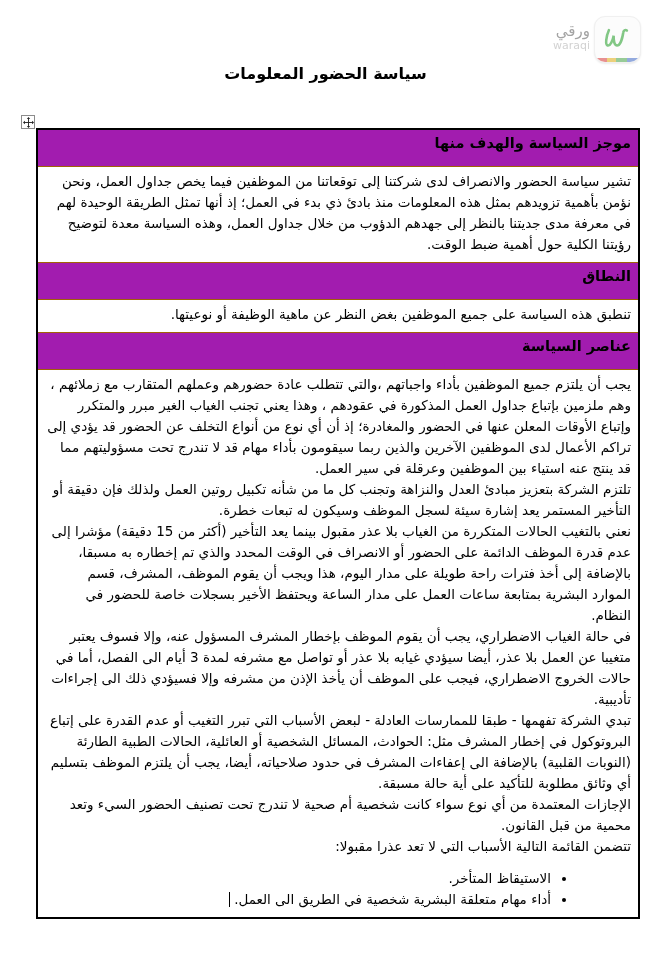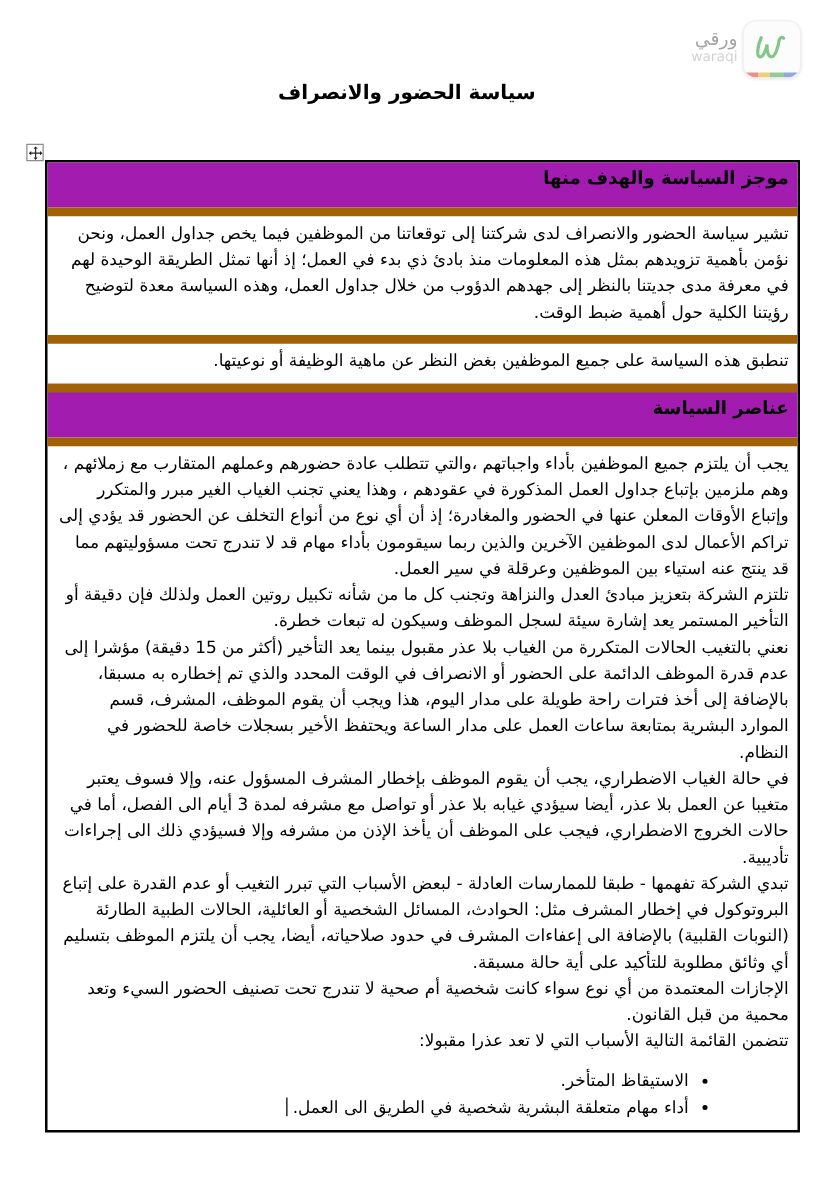--- a/index.html
+++ b/index.html
@@ -29,21 +29,21 @@
     position:absolute;top:115px;left:21px;width:14px;height:14px;
     border:1px solid #8c8c8c;background:#fff;box-sizing:border-box;
     display:flex;align-items:center;justify-content:center;cursor:move;
   }
   
   .doc-table{
     position:absolute;top:128px;left:36px;width:604px;
     border:2px solid #000;direction:rtl;box-sizing:border-box;background:#fff;
   }
   .row{box-sizing:border-box;}
-  .row + .row{border-top:7px solid #a16207;}
+  .row + .row{border-top:1px solid #a16207;}
   .row.header{
     background:#a21caf;font-weight:bold;font-size:14.5px;
     padding:4px 7px 13px 7px;line-height:19px;text-align:right;
   }
   .row.body{
     padding:4px 7px 7px 7px;font-size:13.5px;line-height:21px;text-align:right;
   }
   .row.body p{margin:0;}
   .row.body p.gap{}
   ul.excuses{
@@ -64,41 +64,42 @@
     <svg width="41" height="41" viewBox="0 0 48 48">
       <path d="M14 13 C10.5 21 9.5 30 12.5 31 C15.5 32 18.5 25 19.5 19.5 C19.3 26 20.5 31 23.5 31 C27.5 31 30 21 30.8 15.5 C31 13.5 33 12 35 13.5" fill="none" stroke="#82c785" stroke-width="3" stroke-linecap="round"></path>
     </svg>
     <div class="logo-rainbow"></div>
   </div>
   <div class="logo-text">
     <div class="logo-ar">ورقي</div>
     <div class="logo-en">waraqi</div>
   </div>
 
-  <div class="doc-title">سياسة الحضور والانصراف</div>
+  <div class="doc-title">سياسة الحضور المعلومات</div>
 
   <div class="move-handle">
     <svg width="11" height="11" viewBox="0 0 12 12">
       <line x1="6" y1="2" x2="6" y2="10" stroke="#222" stroke-width="1"></line>
       <line x1="2" y1="6" x2="10" y2="6" stroke="#222" stroke-width="1"></line>
       <path d="M6 0l1.8 2.2H4.2z" fill="#222"></path>
       <path d="M6 12l1.8-2.2H4.2z" fill="#222"></path>
       <path d="M0 6l2.2-1.8v3.6z" fill="#222"></path>
       <path d="M12 6l-2.2-1.8v3.6z" fill="#222"></path>
     </svg>
   </div>
 
   <div class="doc-table">
 
     <div class="row header">موجز السياسة والهدف منها</div>
 
     <div class="row body">
       <p>تشير سياسة الحضور والانصراف لدى شركتنا إلى توقعاتنا من الموظفين فيما يخص جداول العمل، ونحن نؤمن بأهمية تزويدهم بمثل هذه المعلومات منذ بادئ ذي بدء في العمل؛ إذ أنها تمثل الطريقة الوحيدة لهم في معرفة مدى جديتنا بالنظر إلى جهدهم الدؤوب من خلال جداول العمل، وهذه السياسة معدة لتوضيح رؤيتنا الكلية حول أهمية ضبط الوقت.</p>
     </div>
 
+    <div class="row header">النطاق</div>
 
     <div class="row body">
       <p>تنطبق هذه السياسة على جميع الموظفين بغض النظر عن ماهية الوظيفة أو نوعيتها.</p>
     </div>
 
     <div class="row header">عناصر السياسة</div>
 
     <div class="row body">
       <p>يجب أن يلتزم جميع الموظفين بأداء واجباتهم ،والتي تتطلب عادة حضورهم وعملهم المتقارب مع زملائهم ، وهم ملزمين بإتباع جداول العمل المذكورة في عقودهم ، وهذا يعني تجنب الغياب الغير مبرر والمتكرر وإتباع الأوقات المعلن عنها في الحضور والمغادرة؛ إذ أن أي نوع من أنواع التخلف عن الحضور قد يؤدي إلى تراكم الأعمال لدى الموظفين الآخرين والذين ربما سيقومون بأداء مهام قد لا تندرج تحت مسؤوليتهم مما قد ينتج عنه استياء بين الموظفين وعرقلة في سير العمل.</p>
       <p>تلتزم الشركة بتعزيز مبادئ العدل والنزاهة وتجنب كل ما من شأنه تكبيل روتين العمل ولذلك فإن دقيقة أو التأخير المستمر يعد إشارة سيئة لسجل الموظف وسيكون له تبعات خطرة.</p>

